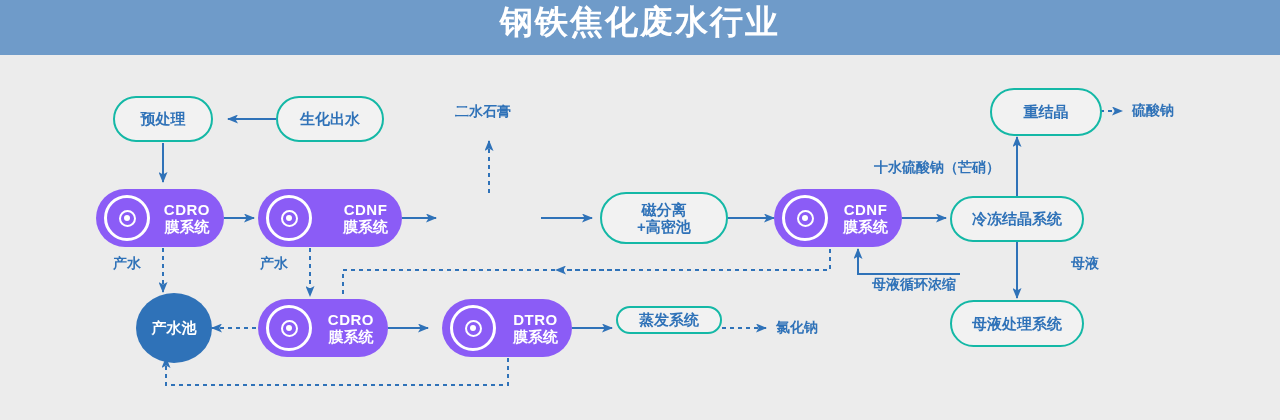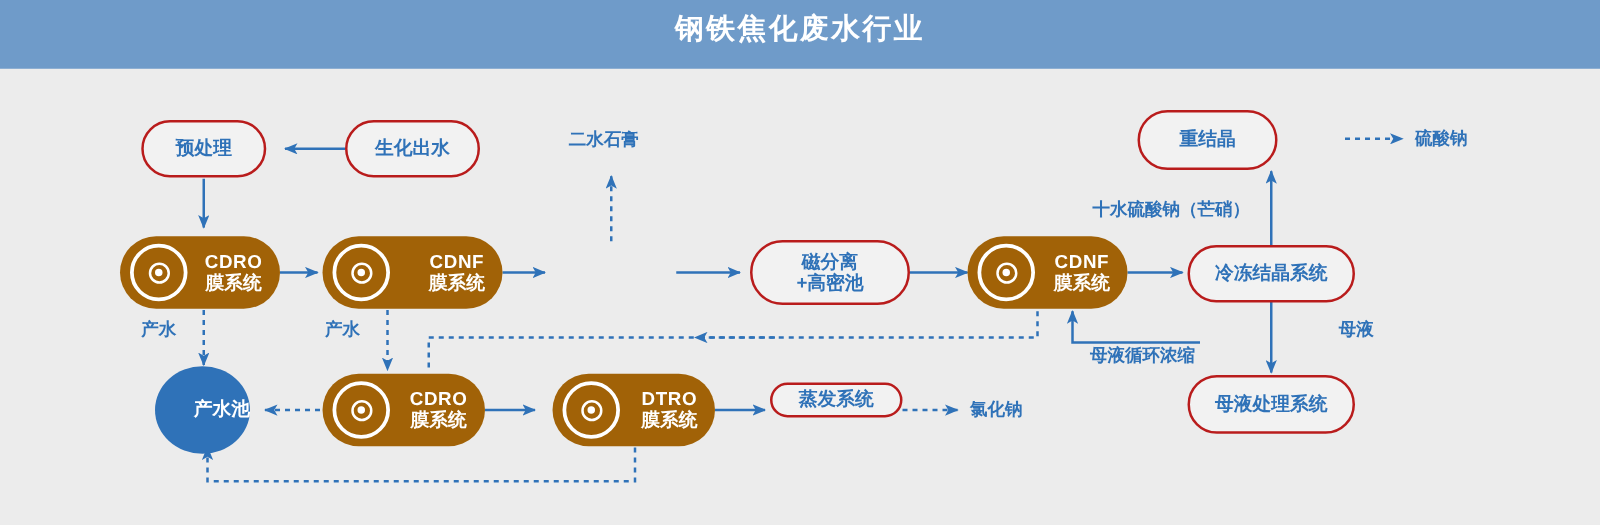--- a/index.html
+++ b/index.html
@@ -12,41 +12,41 @@
   #root{position:relative;width:1280px;height:420px;}
 
   
   .header{
     position:absolute;left:0;top:0;width:1280px;height:55px;
     background:#6f9bc9;
   }
   .header-title{
     position:absolute;left:0;top:0;width:1280px;height:45px;
     display:flex;align-items:center;justify-content:center;
-    color:#ffffff;font-size:23px;font-weight:bold;letter-spacing:2px;
+    color:#ffffff;font-size:33px;font-weight:bold;letter-spacing:2px;
   }
 
   
   svg.links{position:absolute;left:0;top:0;width:1280px;height:420px;}
 
   
   .node{
     position:absolute;box-sizing:border-box;
     display:flex;align-items:center;justify-content:center;
     text-align:center;line-height:1.15;
   }
   .node-outline{
     background:#f2f2f2;
-    border:2px solid #b91c1c;
+    border:2px solid #14b8a6;
     border-radius:999px;
     color:#2f72b8;
     font-size:15px;font-weight:bold;
   }
   .node-filled{
-    background:#a16207;
+    background:#8b5cf6;
     border-radius:999px;
     color:#ffffff;
     font-size:15px;font-weight:bold;
     justify-content:flex-end;
     padding-right:14px;
   }
   .node-circle{
     background:#2f72b8;
     border-radius:50%;
     color:#ffffff;
@@ -191,29 +191,29 @@
     <span class="label">
       <span class="en">CDNF</span>
       <span class="cn">膜系统</span>
     </span>
   </div>
 
   <div class="node node-outline" style="left:950px;top:196px;width:134px;height:46px;">
     <span>冷冻结晶系统</span>
   </div>
 
-  <div class="node node-outline" style="left:910px;top:88px;width:112px;height:48px;">
+  <div class="node node-outline" style="left:990px;top:88px;width:112px;height:48px;">
     <span>重结晶</span>
   </div>
 
   <div class="node node-outline" style="left:950px;top:300px;width:134px;height:47px;">
     <span>母液处理系统</span>
   </div>
 
-  <div class="node node-circle" style="left:124px;top:293px;width:76px;height:70px;justify-content:flex-end;">
+  <div class="node node-circle" style="left:136px;top:293px;width:76px;height:70px;">
     <span>产水池</span>
   </div>
 
   <div class="node node-filled" style="left:258px;top:299px;width:130px;height:58px;">
     <span class="mem-icon">
       <span class="ring">
           <span class="dot"></span>
         </span>
     </span>
     <span class="label">

